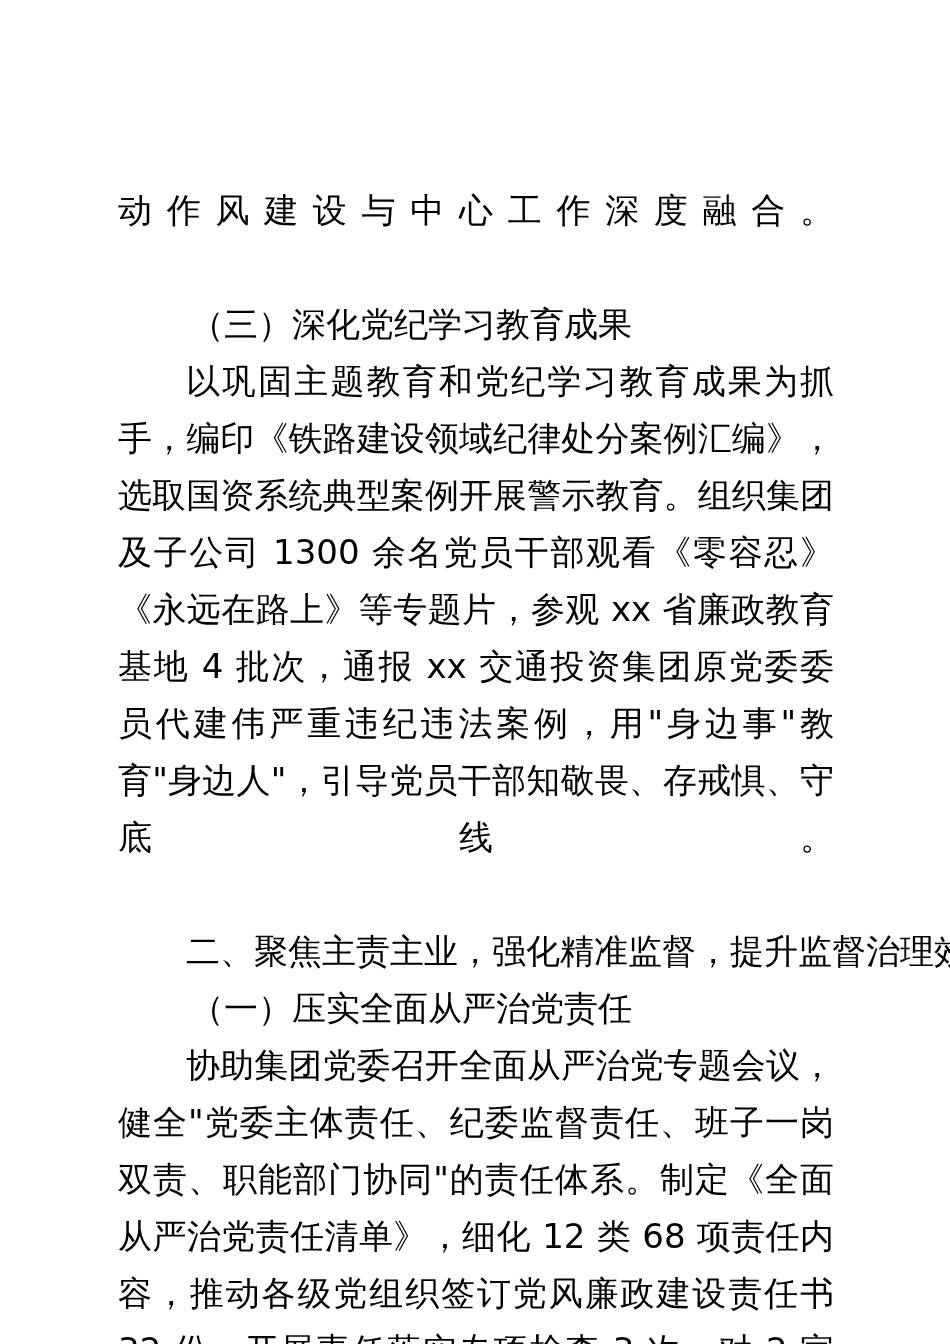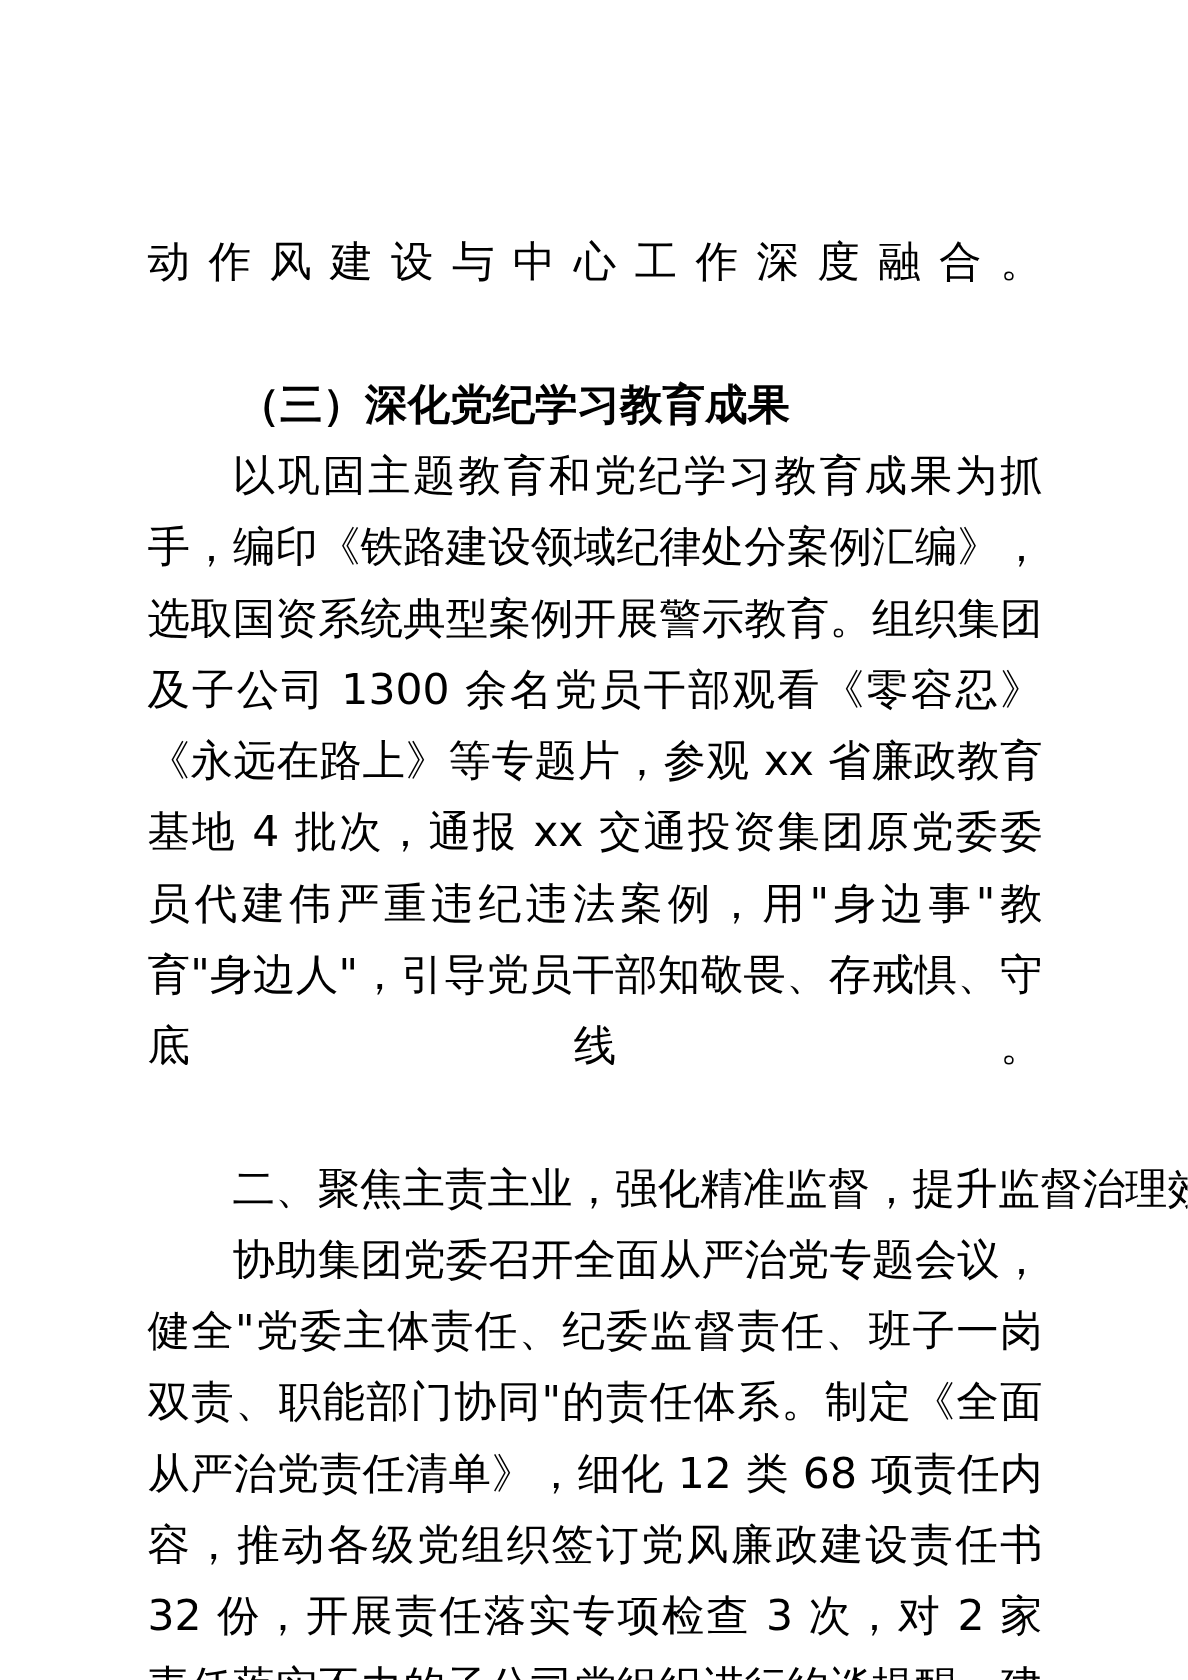--- a/index.html
+++ b/index.html
@@ -60,21 +60,21 @@
 
   
   .para::after {
     content: "";
     display: inline-block;
     width: 100%;
   }
 
   
   .heading {
-    font-weight: 700;
+    font-weight: 400;
     text-indent: 72px;
     text-align: left;
     white-space: nowrap;
   }
 
   
   .section-heading {
     font-weight: 400;
     text-indent: 68px;
     text-align: left;
@@ -88,17 +88,18 @@
   <div class="content">
 
     <p class="para cont">动作风建设与中心工作深度融合。</p>
 
     <p class="heading">（三）深化党纪学习教育成果</p>
 
     <p class="para">以巩固主题教育和党纪学习教育成果为抓手，编印《铁路建设领域纪律处分案例汇编》，选取国资系统典型案例开展警示教育。组织集团及子公司 1300 余名党员干部观看《零容忍》《永远在路上》等专题片，参观 xx 省廉政教育基地 4 批次，通报 xx 交通投资集团原党委委员代建伟严重违纪违法案例，用"身边事"教育"身边人"，引导党员干部知敬畏、存戒惧、守底线。</p>
 
     <p class="section-heading">二、聚焦主责主业，强化精准监督，提升监督治理效能</p>
 
+    <p class="heading">（一）压实全面从严治党责任</p>
 
     <p class="para">协助集团党委召开全面从严治党专题会议，健全"党委主体责任、纪委监督责任、班子一岗双责、职能部门协同"的责任体系。制定《全面从严治党责任清单》，细化 12 类 68 项责任内容，推动各级党组织签订党风廉政建设责任书 32 份，开展责任落实专项检查 3 次，对 2 家责任落实不力的子公司党组织进行约谈提醒。建立"季度督查、半年考核、年度述职"机制，将党风廉政建设考核结果与绩效考核、干部任免直接挂钩，倒逼责任落实。</p>
 
   </div>
 </div>
 
 </body></html>

